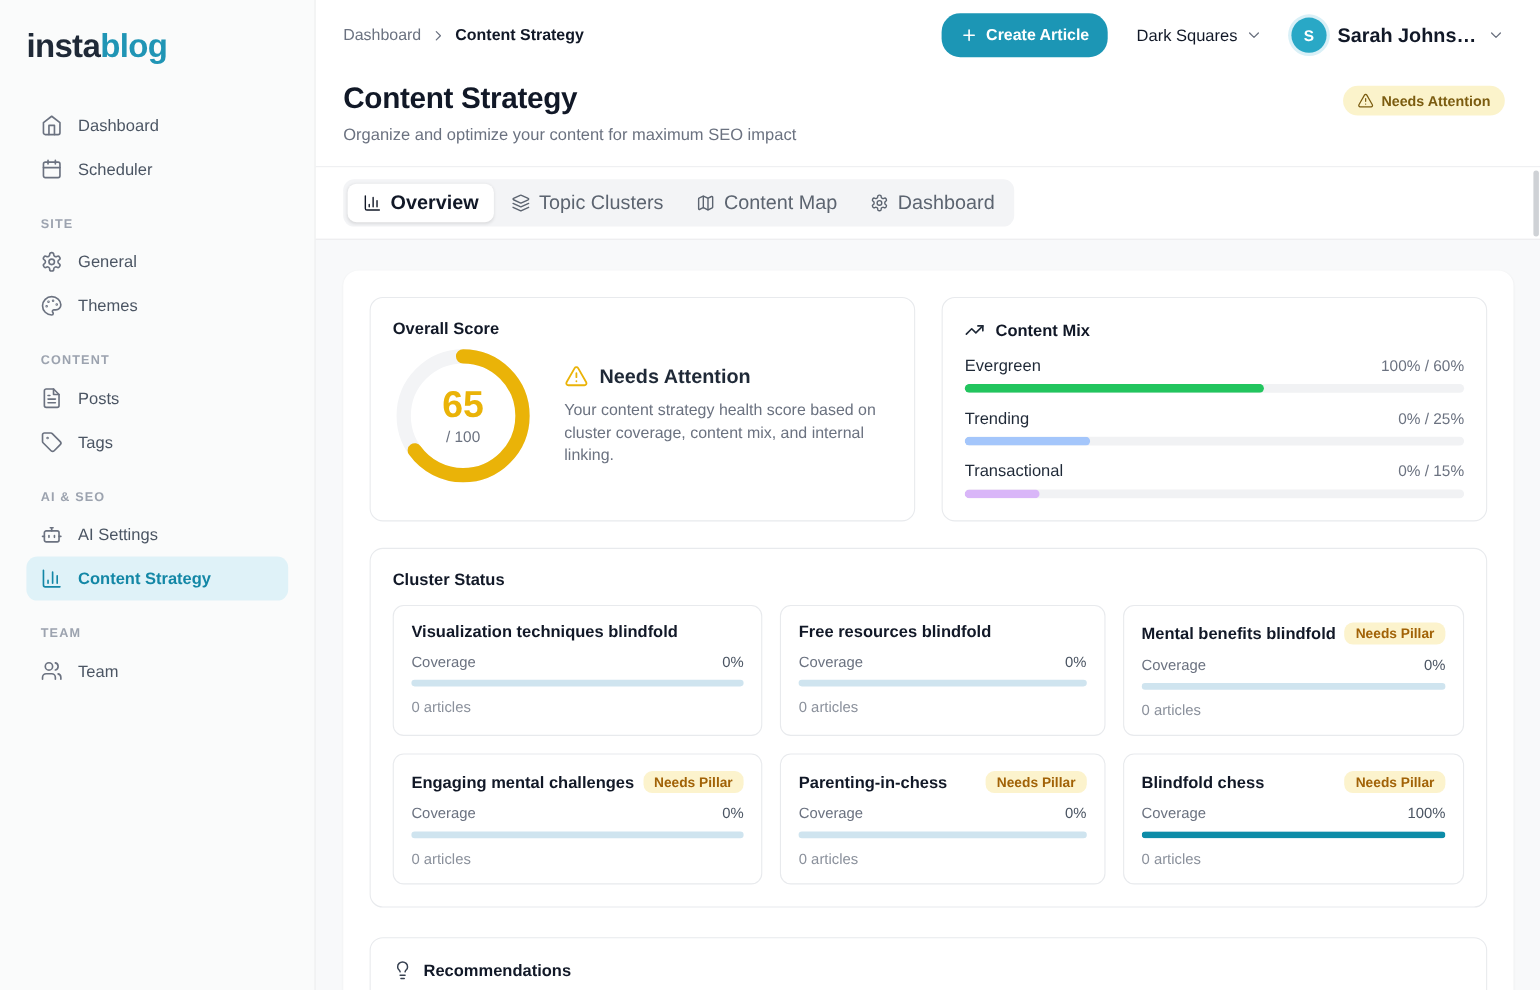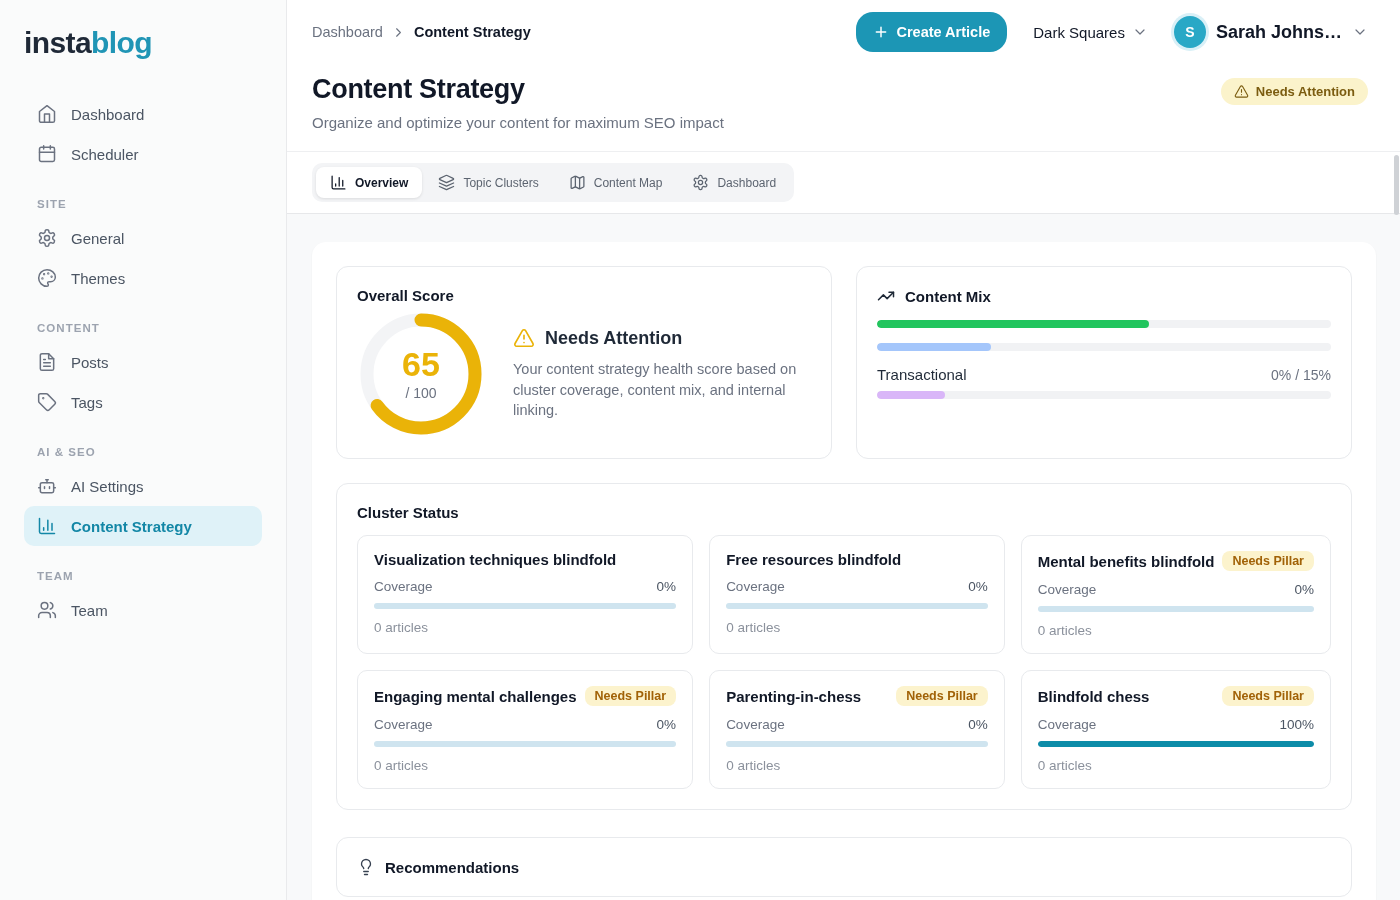--- a/index.html
+++ b/index.html
@@ -32,21 +32,21 @@
   .avatar { width:32px; height:32px; border-radius:50%; background:#29A8C6; color:#fff; font-size:14px; font-weight:700; display:flex; align-items:center; justify-content:center; box-shadow:0 0 0 3px #D9F0F7; }
   .user-name { font-size:18px; font-weight:600; }
 
   .title-block { padding:10px 32px 20px 25px; background:#fff; display:flex; justify-content:space-between; align-items:flex-start; }
   h1 { font-size:27px; font-weight:800; letter-spacing:-0.3px; }
   .subtitle { margin-top:9px; font-size:15px; color:#6B7280; }
   .attention-badge { display:flex; align-items:center; gap:7px; background:#FBF3CB; color:#7B5C10; font-size:13px; font-weight:600; padding:6px 13px; border-radius:15px; margin-top:4px; }
 
   .tabbar { background:#fff; border-top:1px solid #EEEFF1; border-bottom:1px solid #E7E8EA; padding:11px 32px 11px 25px; }
   .tabs { display:inline-flex; background:#F3F4F6; border-radius:10px; padding:4px; gap:2px; }
-  .tab { display:flex; align-items:center; gap:8px; padding:7px 14px; border-radius:8px; font-size:12px; font-weight:500; color:#5C6470; cursor:pointer; }
+  .tab { display:flex; align-items:center; gap:8px; padding:7px 14px; border-radius:8px; font-size:18px; font-weight:500; color:#5C6470; cursor:pointer; }
   .tab.active { background:#fff; color:#111827; font-weight:600; box-shadow:0 1px 3px rgba(0,0,0,0.10); }
 
   .content { flex:1; background:#F8F9FA; padding:28px 24px 0 25px; overflow:hidden; }
   .panel { background:#fff; border-radius:14px; box-shadow:0 1px 2px rgba(16,24,40,0.06); padding:24px; height:1100px; }
 
   .top-cards { display:grid; grid-template-columns:1fr 1fr; gap:24px; }
   .card { border:1px solid #E8EAED; border-radius:12px; padding:20px; }
   .card-title { font-size:15px; font-weight:600; color:#111827; }
 
   .score-row { display:flex; align-items:center; gap:28px; margin-top:6px; }
@@ -324,25 +324,33 @@
             <div class="mix-header">
               <span style="display:flex;color:#1F2937;">
                   <svg class="ic" width="18" height="18" viewBox="0 0 24 24" style="stroke-width:2;">
                     <path d="M22 7 13.5 15.5 8.5 10.5 2 17"></path>
                     <path d="M16 7h6v6"></path>
                   </svg>
                 </span>
               <span class="card-title">Content Mix</span>
             </div>
             <div class="mix-row">
+              <div class="mix-line">
+                  <span class="mix-label">Evergreen</span>
+                  <span class="mix-value">100% / 60%</span>
+                </div>
               <div class="bar-track">
                   <div class="bar-fill" style="width: 60%; background: rgb(34, 197, 94);"></div>
                 </div>
             </div>
             <div class="mix-row">
+              <div class="mix-line">
+                  <span class="mix-label">Trending</span>
+                  <span class="mix-value">0% / 25%</span>
+                </div>
               <div class="bar-track">
                   <div class="bar-fill" style="width: 25%; background: rgb(164, 198, 251);"></div>
                 </div>
             </div>
             <div class="mix-row">
               <div class="mix-line">
                   <span class="mix-label">Transactional</span>
                   <span class="mix-value">0% / 15%</span>
                 </div>
               <div class="bar-track">

